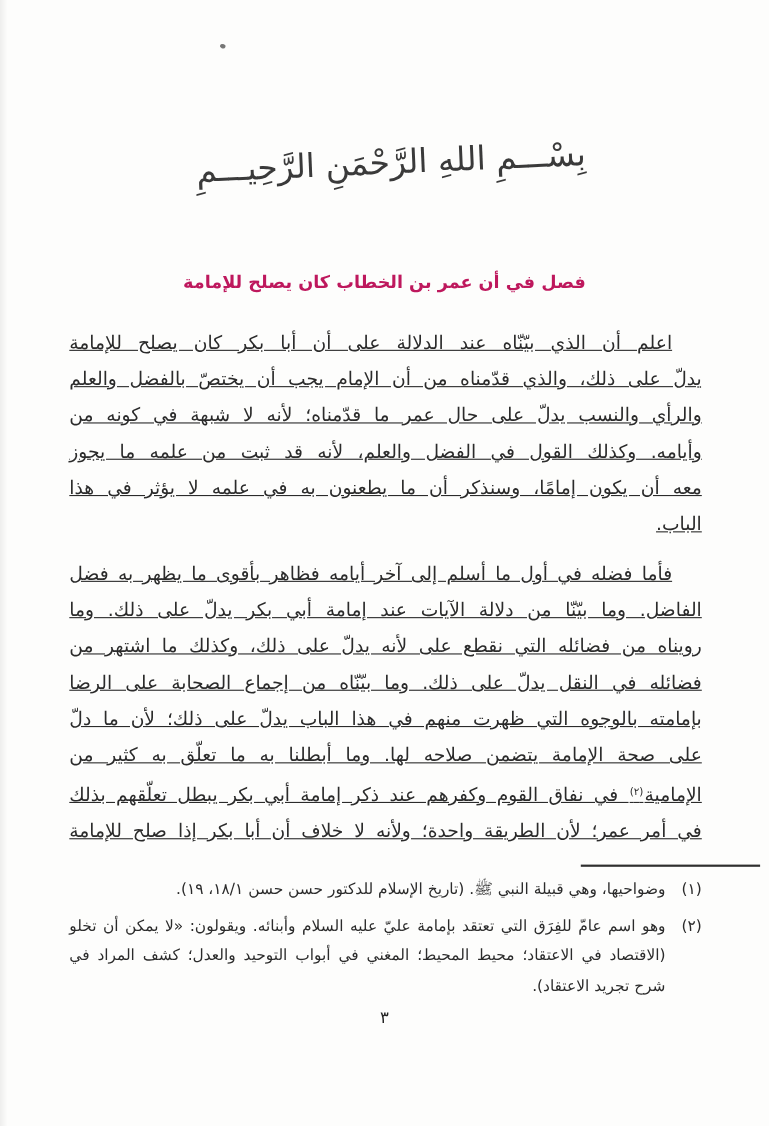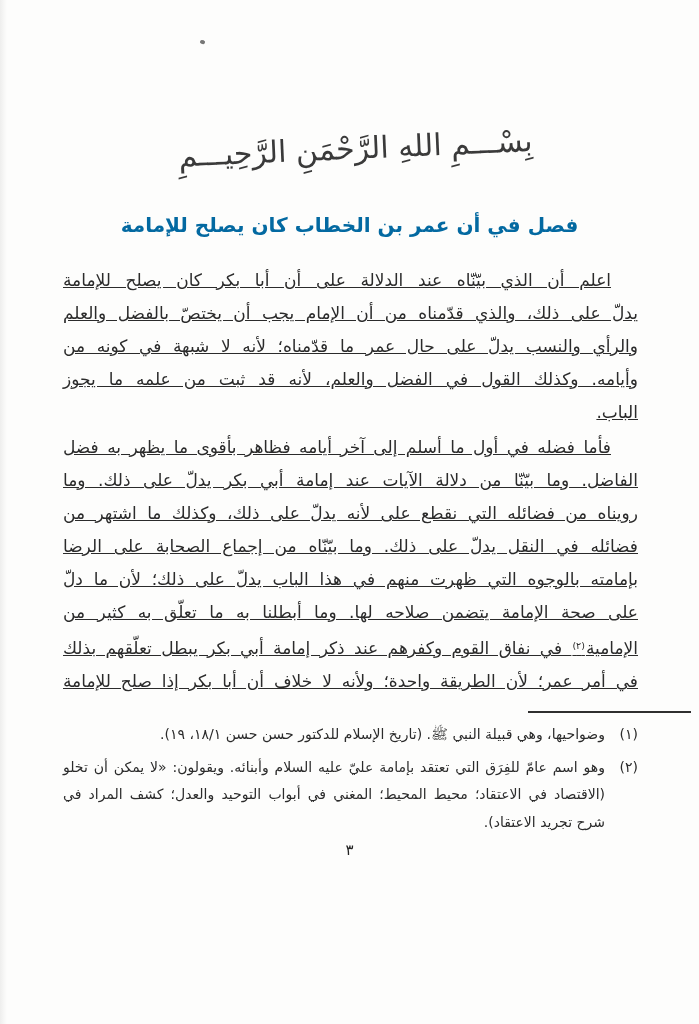--- a/index.html
+++ b/index.html
@@ -26,34 +26,34 @@
     margin:128px 0 0;
     text-align:center;
     font-size:30px;
     line-height:42px;
     color:#3a3a3a;
     font-weight:400;
     transform:rotate(-2.5deg) translateX(6px);
     letter-spacing:.5px;
   }
   .heading{
-    margin:42px 0 0;
+    margin:74px 0 0;
     text-align:center;
-    font-size:20px;
+    font-size:16px;
     line-height:26px;
     font-weight:bold;
-    color:#0369a1;
+    color:#be185d;
   }
   .body-text{
     margin:26px 61px 0 63px;
     font-size:17px;
     line-height:33px;
     text-align:justify;
   }
-  .para + .para{margin-top:2px;}
+  .para + .para{margin-top:12px;}
   .bline{
     text-align:justify;
     text-align-last:justify;
     white-space:normal;
     text-decoration:underline;
   }
   .bline.first{padding-right:27px;}
   .bline.short-last{text-align-last:right;}
   sup.fn-ref{
     font-size:9.5px;
@@ -95,20 +95,21 @@
   <div class="bismillah">بِسْـــمِ اللهِ الرَّحْمَنِ الرَّحِيـــمِ</div>
 
   <div class="heading">فصل في أن عمر بن الخطاب كان يصلح للإمامة</div>
 
   <div class="body-text">
       <div class="para">
         <div class="bline first">اعلم أن الذي بيّنّاه عند الدلالة على أن أبا بكر كان يصلح للإمامة</div>
         <div class="bline">يدلّ على ذلك، والذي قدّمناه من أن الإمام يجب أن يختصّ بالفضل والعلم</div>
         <div class="bline">والرأي والنسب يدلّ على حال عمر ما قدّمناه؛ لأنه لا شبهة في كونه من</div>
         <div class="bline">وأيامه. وكذلك القول في الفضل والعلم، لأنه قد ثبت من علمه ما يجوز</div>
+        <div class="bline">معه أن يكون إمامًا، وسنذكر أن ما يطعنون به في علمه لا يؤثر في هذا</div>
         <div class="bline short-last">الباب.</div>
       </div>
       <div class="para">
         <div class="bline first">فأما فضله في أول ما أسلم إلى آخر أيامه فظاهر بأقوى ما يظهر به فضل</div>
         <div class="bline">الفاضل. وما بيّنّا من دلالة الآيات عند إمامة أبي بكر يدلّ على ذلك. وما</div>
         <div class="bline">رويناه من فضائله التي نقطع على لأنه يدلّ على ذلك، وكذلك ما اشتهر من</div>
         <div class="bline">فضائله في النقل يدلّ على ذلك. وما بيّنّاه من إجماع الصحابة على الرضا</div>
         <div class="bline">بإمامته بالوجوه التي ظهرت منهم في هذا الباب يدلّ على ذلك؛ لأن ما دلّ</div>
         <div class="bline">على صحة الإمامة يتضمن صلاحه لها. وما أبطلنا به ما تعلّق به كثير من</div>
         <div class="bline">الإمامية<sup class="fn-ref">(٢)</sup> في نفاق القوم وكفرهم عند ذكر إمامة أبي بكر يبطل تعلّقهم بذلك</div>

